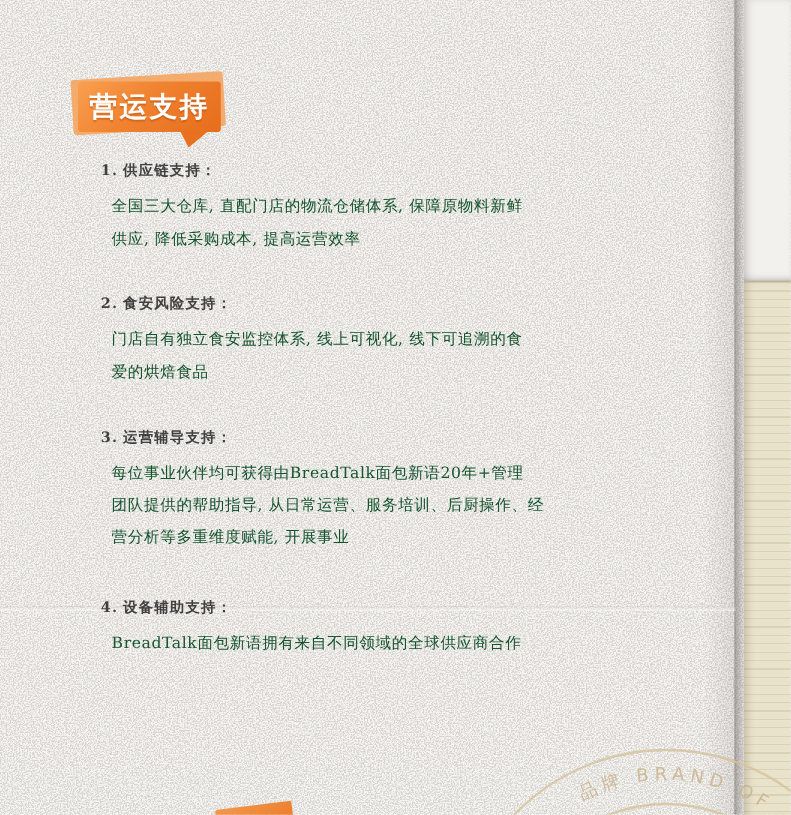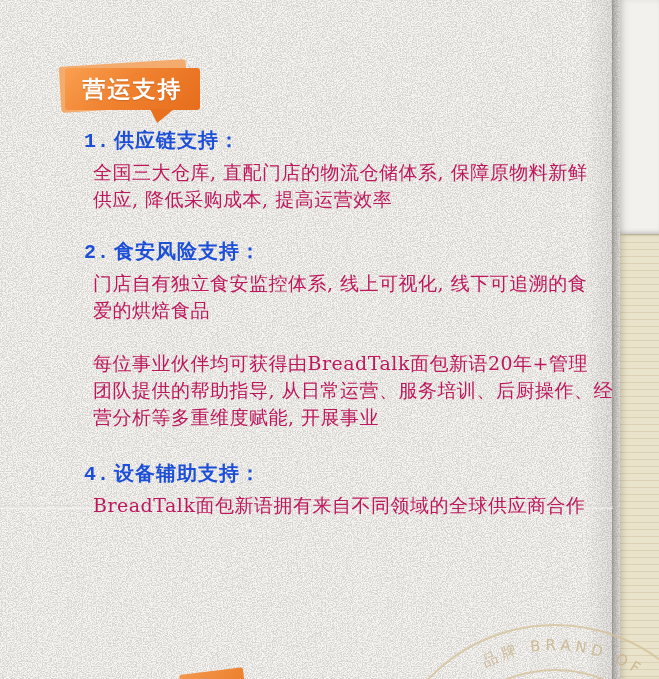--- a/index.html
+++ b/index.html
@@ -40,45 +40,45 @@
     pointer-events: none;
   }
   
   .badge-group { position: absolute; left: 64px; top: 62px; width: 140px; height: 64px; }
   .badge-back {
     position: absolute; left: -4px; top: 1px; width: 127px; height: 46px;
     background: #f5a560; border-radius: 3px;
     transform: rotate(-3.5deg); opacity: 0.9;
   }
   .badge-main {
-    position: absolute; left: 1px; top: 6px; width: 135px; height: 42px;
+    position: absolute; left: 1px; top: 6px; width: 119px; height: 42px;
     background: linear-gradient(135deg, #f9a050 0%, #f08230 45%, #e66d1c 100%);
     border-radius: 3px;
     display: flex; align-items: center; justify-content: center;
     color: #ffffff; font-size: 23px; font-weight: bold; letter-spacing: 2px;
     text-shadow: 0 1px 1px rgba(160,70,10,0.4);
   }
   .badge-tail {
     position: absolute; left: 86px; top: 47px; width: 24px; height: 14px;
     background: #e8701e;
     clip-path: polygon(0 0, 100% 0, 30% 100%);
   }
   
   .content { position: absolute; left: 84px; top: 128px; width: 505px; }
   .section { margin: 0 0 26px 0; }
   .section:nth-child(3) { margin-bottom: 27px; }
   .section:nth-child(4) { margin-bottom: 16px; }
   .section-heading {
-    color: #1d4ed8; font-size: 20px; font-weight: bold;
-    line-height: 28px; letter-spacing: 1px; margin-bottom: 3px; font-family: Liberation Mono, monospace;
+    color: #404040; font-size: 12px; font-weight: bold;
+    line-height: 28px; letter-spacing: 1px; margin-bottom: 3px;
   }
   .section-heading .num { margin-right: 4px; }
   .section-body { padding-left: 9px; }
   .section-line {
-    color: #be185d; font-size: 19px; line-height: 27px; letter-spacing: 0.5px;
+    color: #14532d; font-size: 13px; line-height: 27px; letter-spacing: 0.5px;
     white-space: nowrap;
   }
   .sec-3 { margin-bottom: 30px !important; }
   .sec-4 .section-heading { margin-top: 4px; }
   
   .stamp-svg { position: absolute; left: 380px; top: 590px; pointer-events: none; }
   .stamp-arc-text {
     fill: #c9b48c; font-size: 15px; letter-spacing: 4.5px;
     font-family: "DejaVu Sans", "Liberation Sans", sans-serif;
     opacity: 0.85;
@@ -130,20 +130,23 @@
     <div class="section-heading">
       <span class="num">2.</span><span>食安风险支持：</span>
     </div>
     <div class="section-body">
       <div class="section-line">门店自有独立食安监控体系, 线上可视化, 线下可追溯的食</div>
       <div class="section-line">爱的烘焙食品</div>
     </div>
   </div>
 
   <div class="section sec-3">
+    <div class="section-heading">
+      <span class="num">3.</span><span>运营辅导支持：</span>
+    </div>
     <div class="section-body">
       <div class="section-line">每位事业伙伴均可获得由BreadTalk面包新语20年+管理</div>
       <div class="section-line">团队提供的帮助指导, 从日常运营、服务培训、后厨操作、经</div>
       <div class="section-line">营分析等多重维度赋能, 开展事业</div>
     </div>
   </div>
 
   <div class="section sec-4">
     <div class="section-heading">
       <span class="num">4.</span><span>设备辅助支持：</span>

